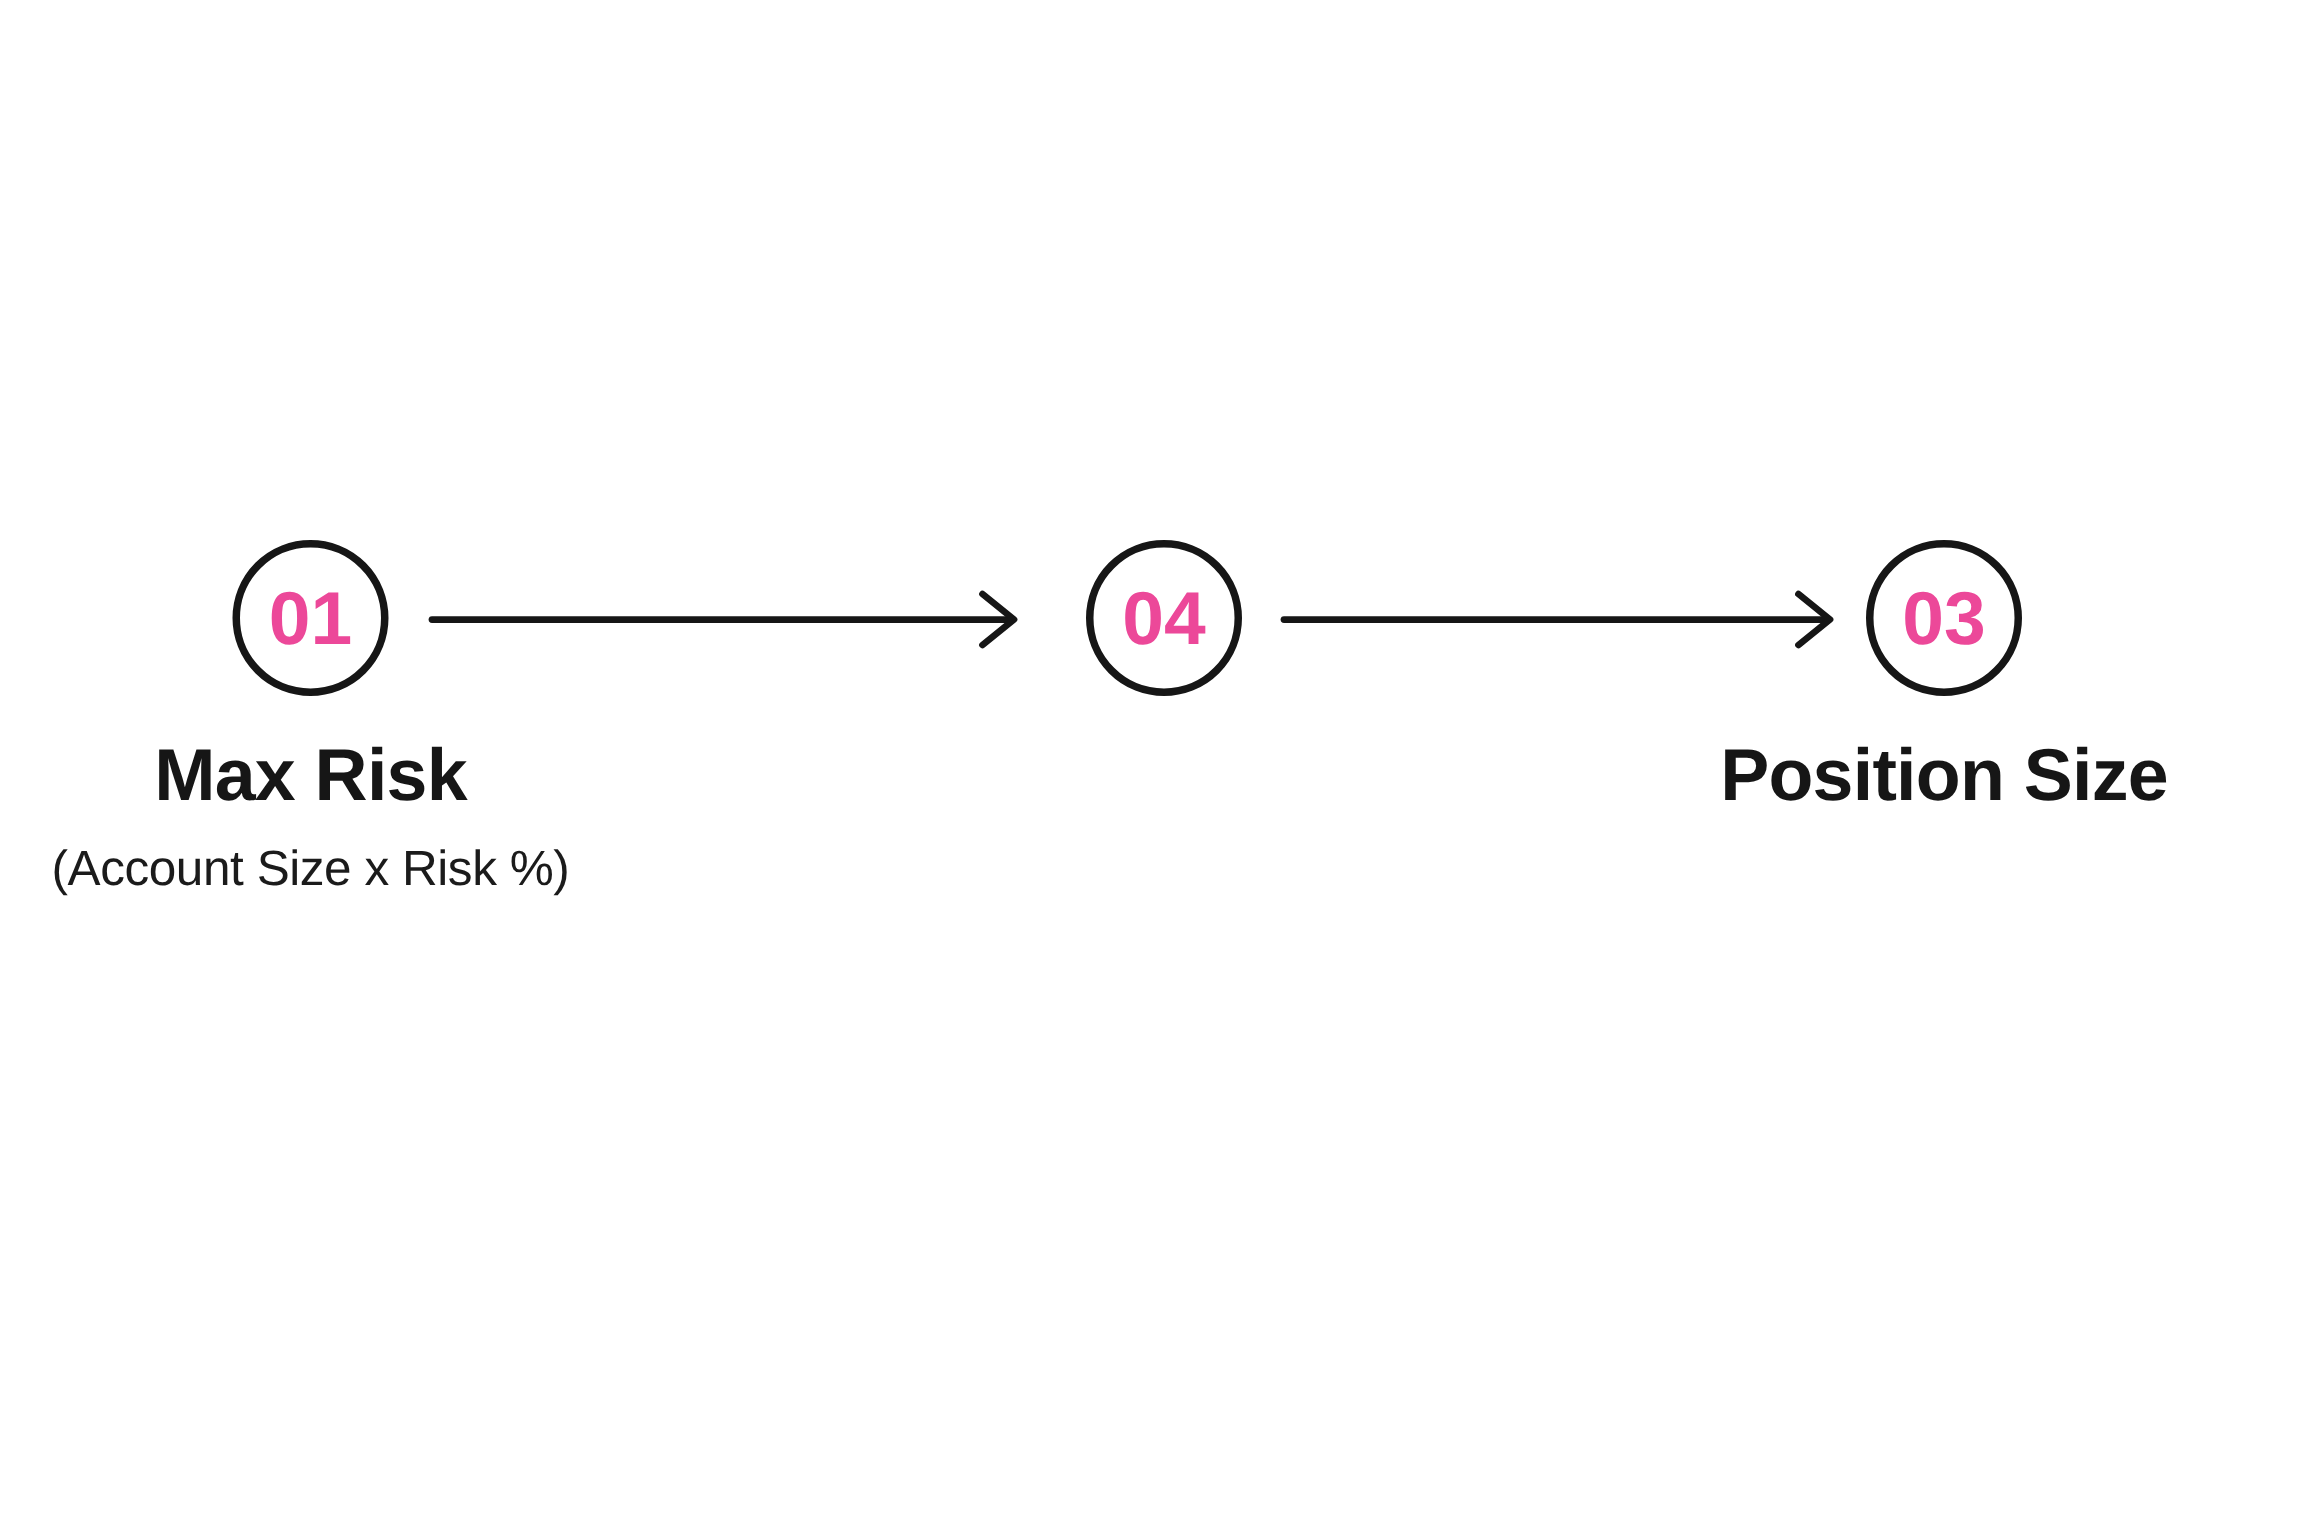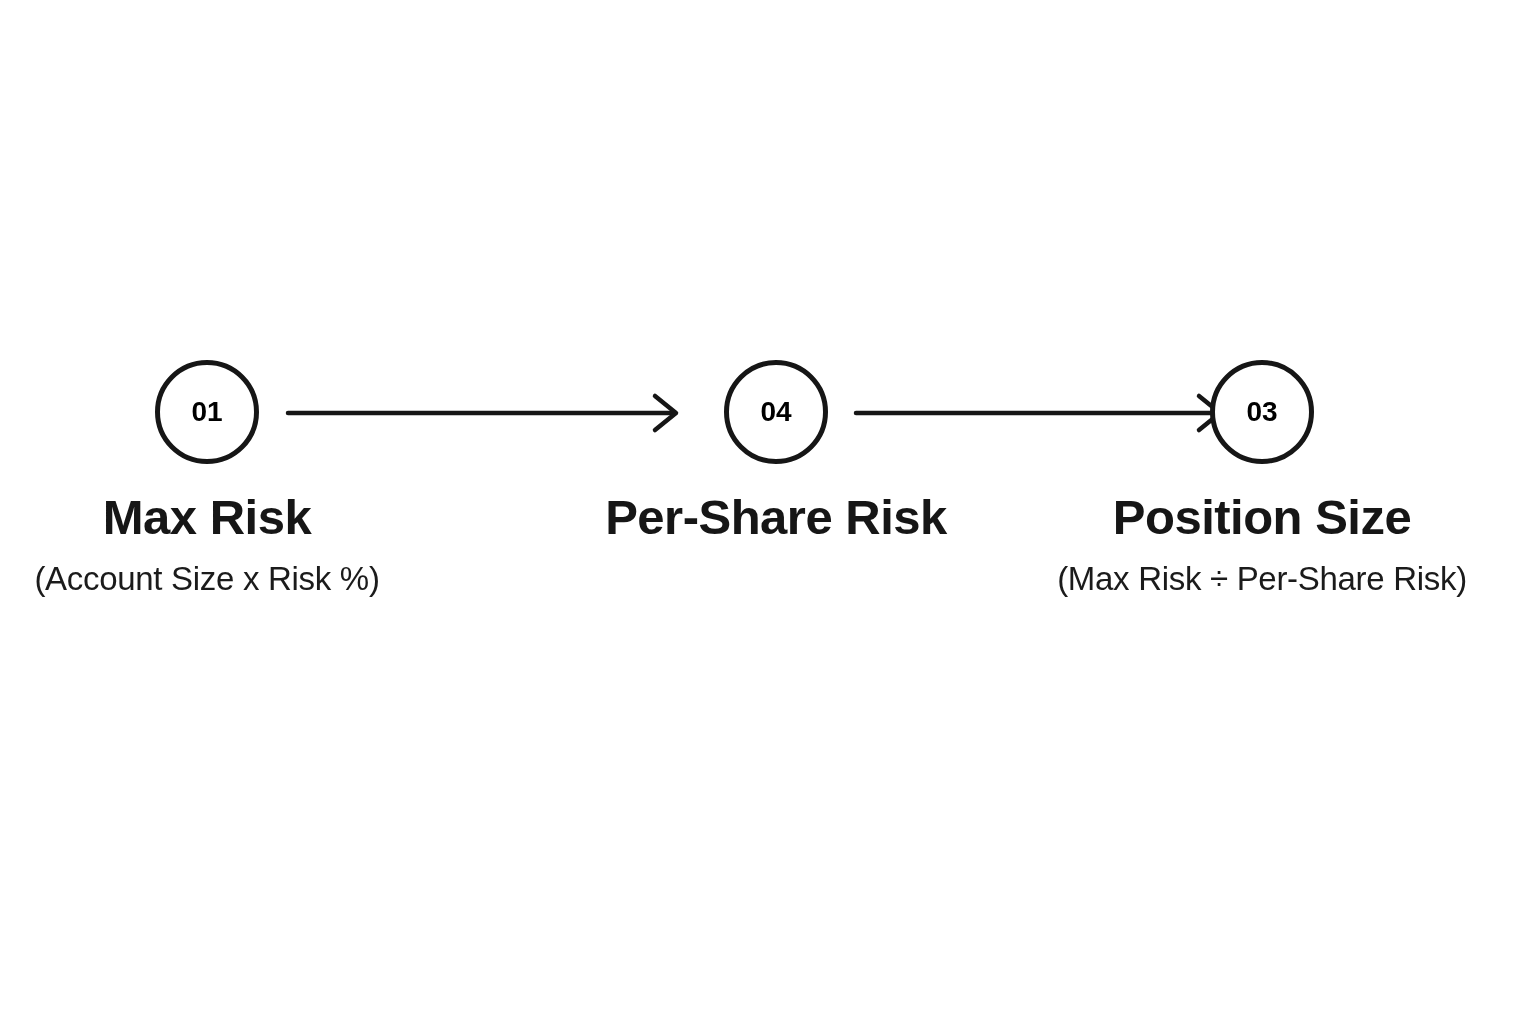--- a/index.html
+++ b/index.html
@@ -24,39 +24,39 @@
     height: 1024px;
     pointer-events: none;
   }
   .step {
     position: absolute;
     width: 440px;
     text-align: center;
   }
   .step-1 { left: -13px;  top: 360px; }
   .step-2 { left: 556px;  top: 360px; }
-  .step-3 { left: 1042px; top: 360px; }
+  .step-3 { left: 1076px; top: 360px; }
   .circle {
     width: 104px;
     height: 104px;
     box-sizing: border-box;
     border: 5px solid #161616;
     border-radius: 50%;
     margin: 0 auto;
     display: flex;
     align-items: center;
     justify-content: center;
     background: #ffffff;
   }
   .circle-number {
-    font-size: 28px;
+    font-size: 50px;
     font-weight: 700;
     letter-spacing: 0px;
     line-height: 1;
-    color: #000000;
+    color: #ec4899;
   }
   .step-title {
     margin-top: 28px;
     font-size: 49px;
     font-weight: 700;
     letter-spacing: -0.5px;
     line-height: 1.05;
     color: #161616;
     white-space: nowrap;
   }
@@ -98,24 +98,22 @@
       <span class="circle-number">01</span>
     </div>
     <div class="step-title">Max Risk</div>
     <div class="step-subtitle">(Account Size x Risk %)</div>
   </div>
 
   <div class="step step-2">
     <div class="circle">
       <span class="circle-number">04</span>
     </div>
-    <div class="step-title">Per-Share Risk</div>
   </div>
 
   <div class="step step-3">
     <div class="circle">
       <span class="circle-number">03</span>
     </div>
     <div class="step-title">Position Size</div>
-    <div class="step-subtitle">(Max Risk ÷ Per-Share Risk)</div>
   </div>
 
 </div>
 
 </body></html>

